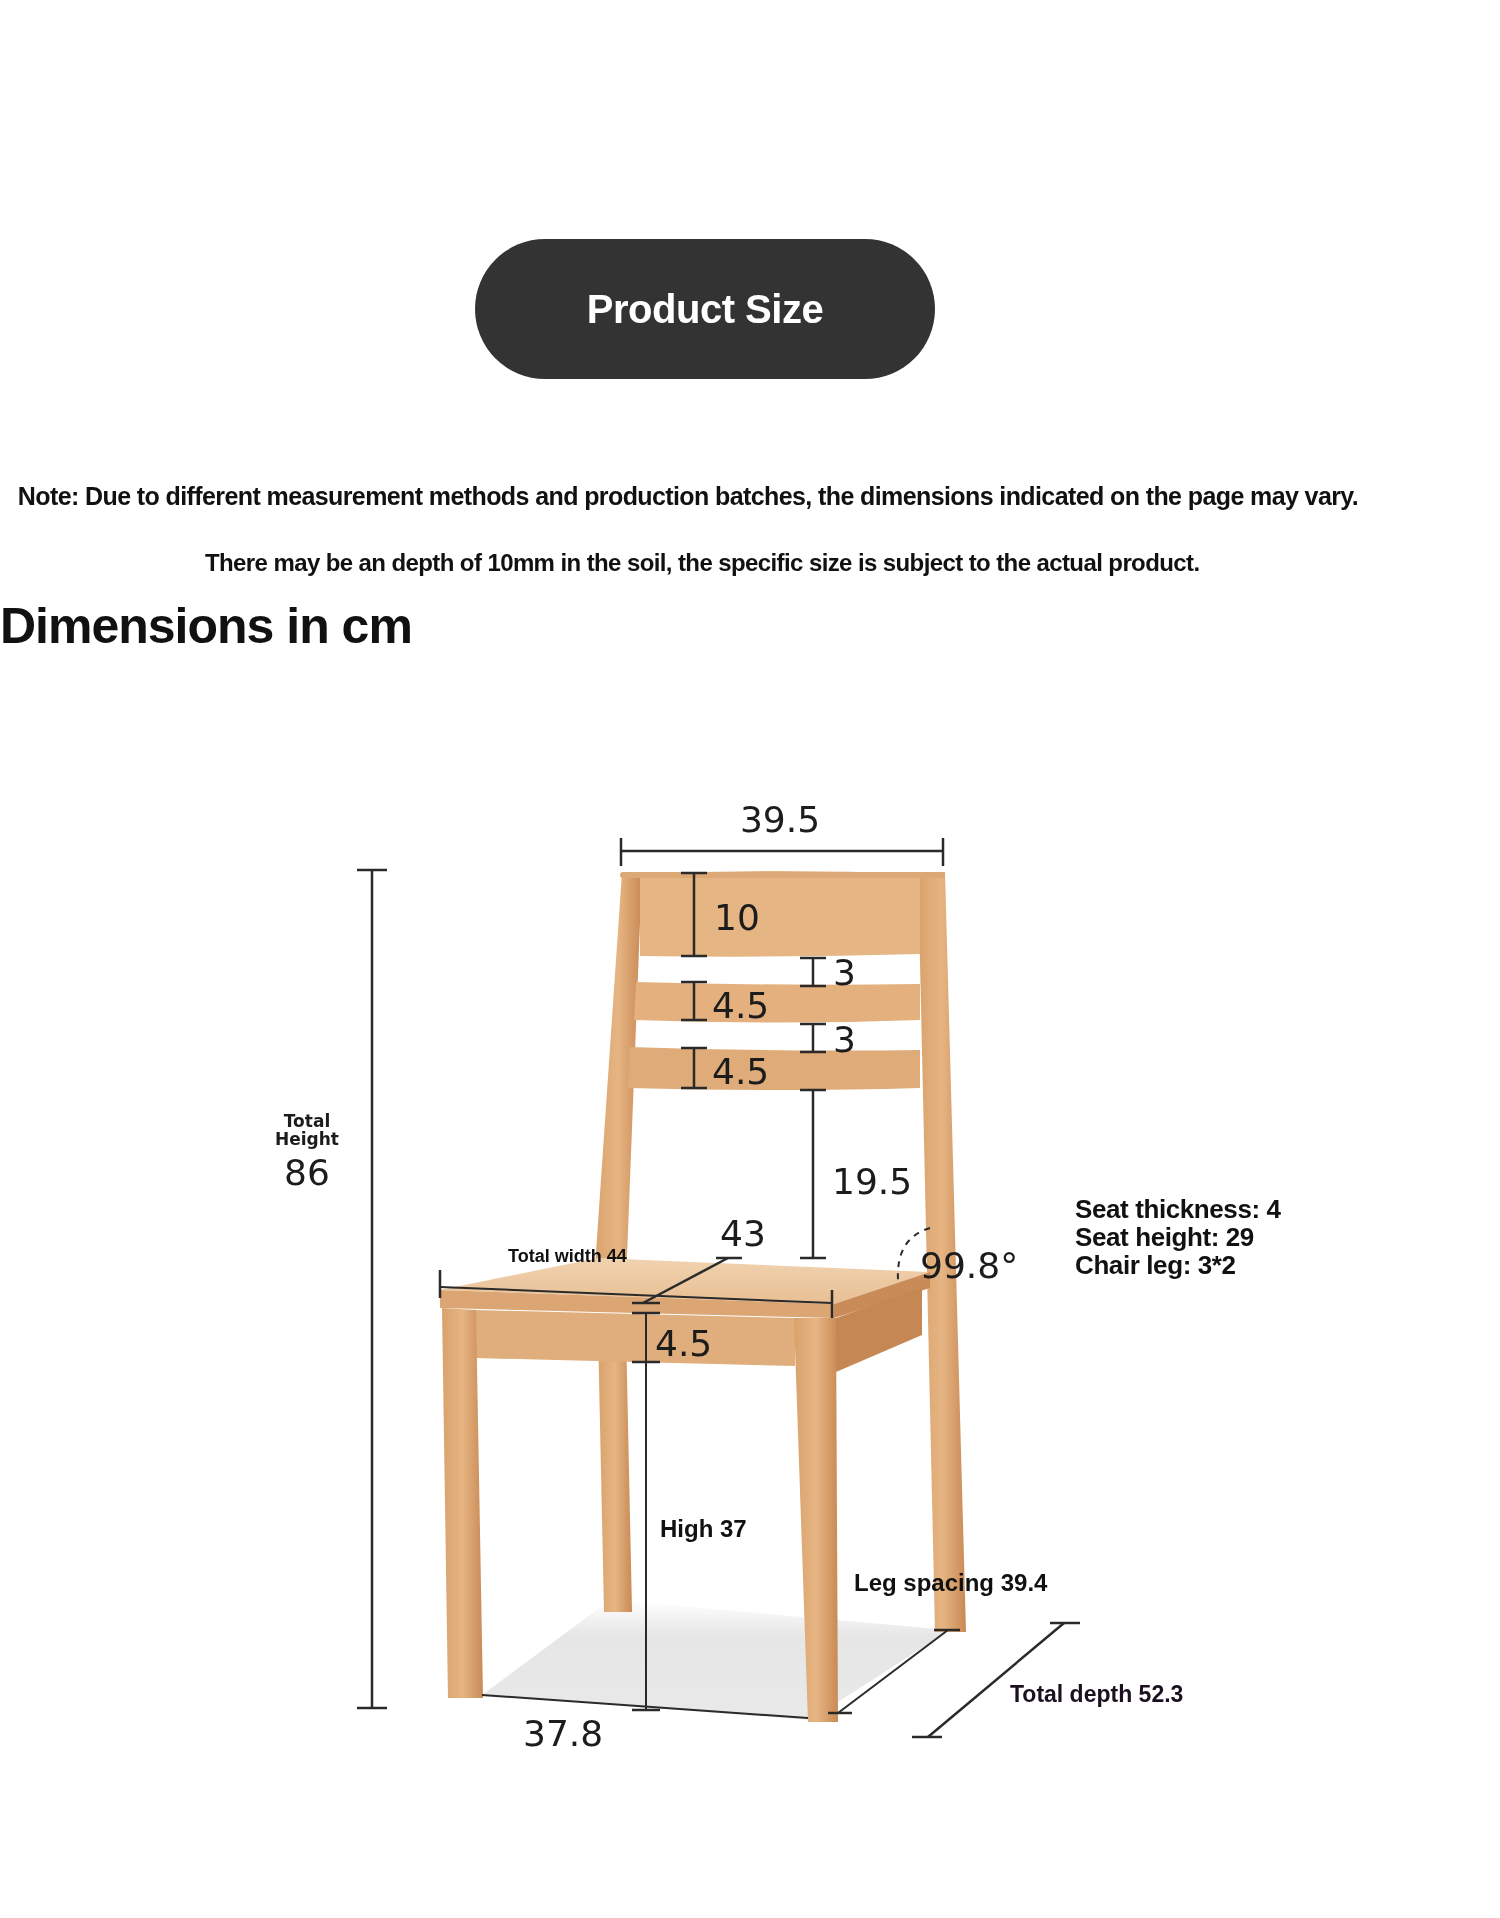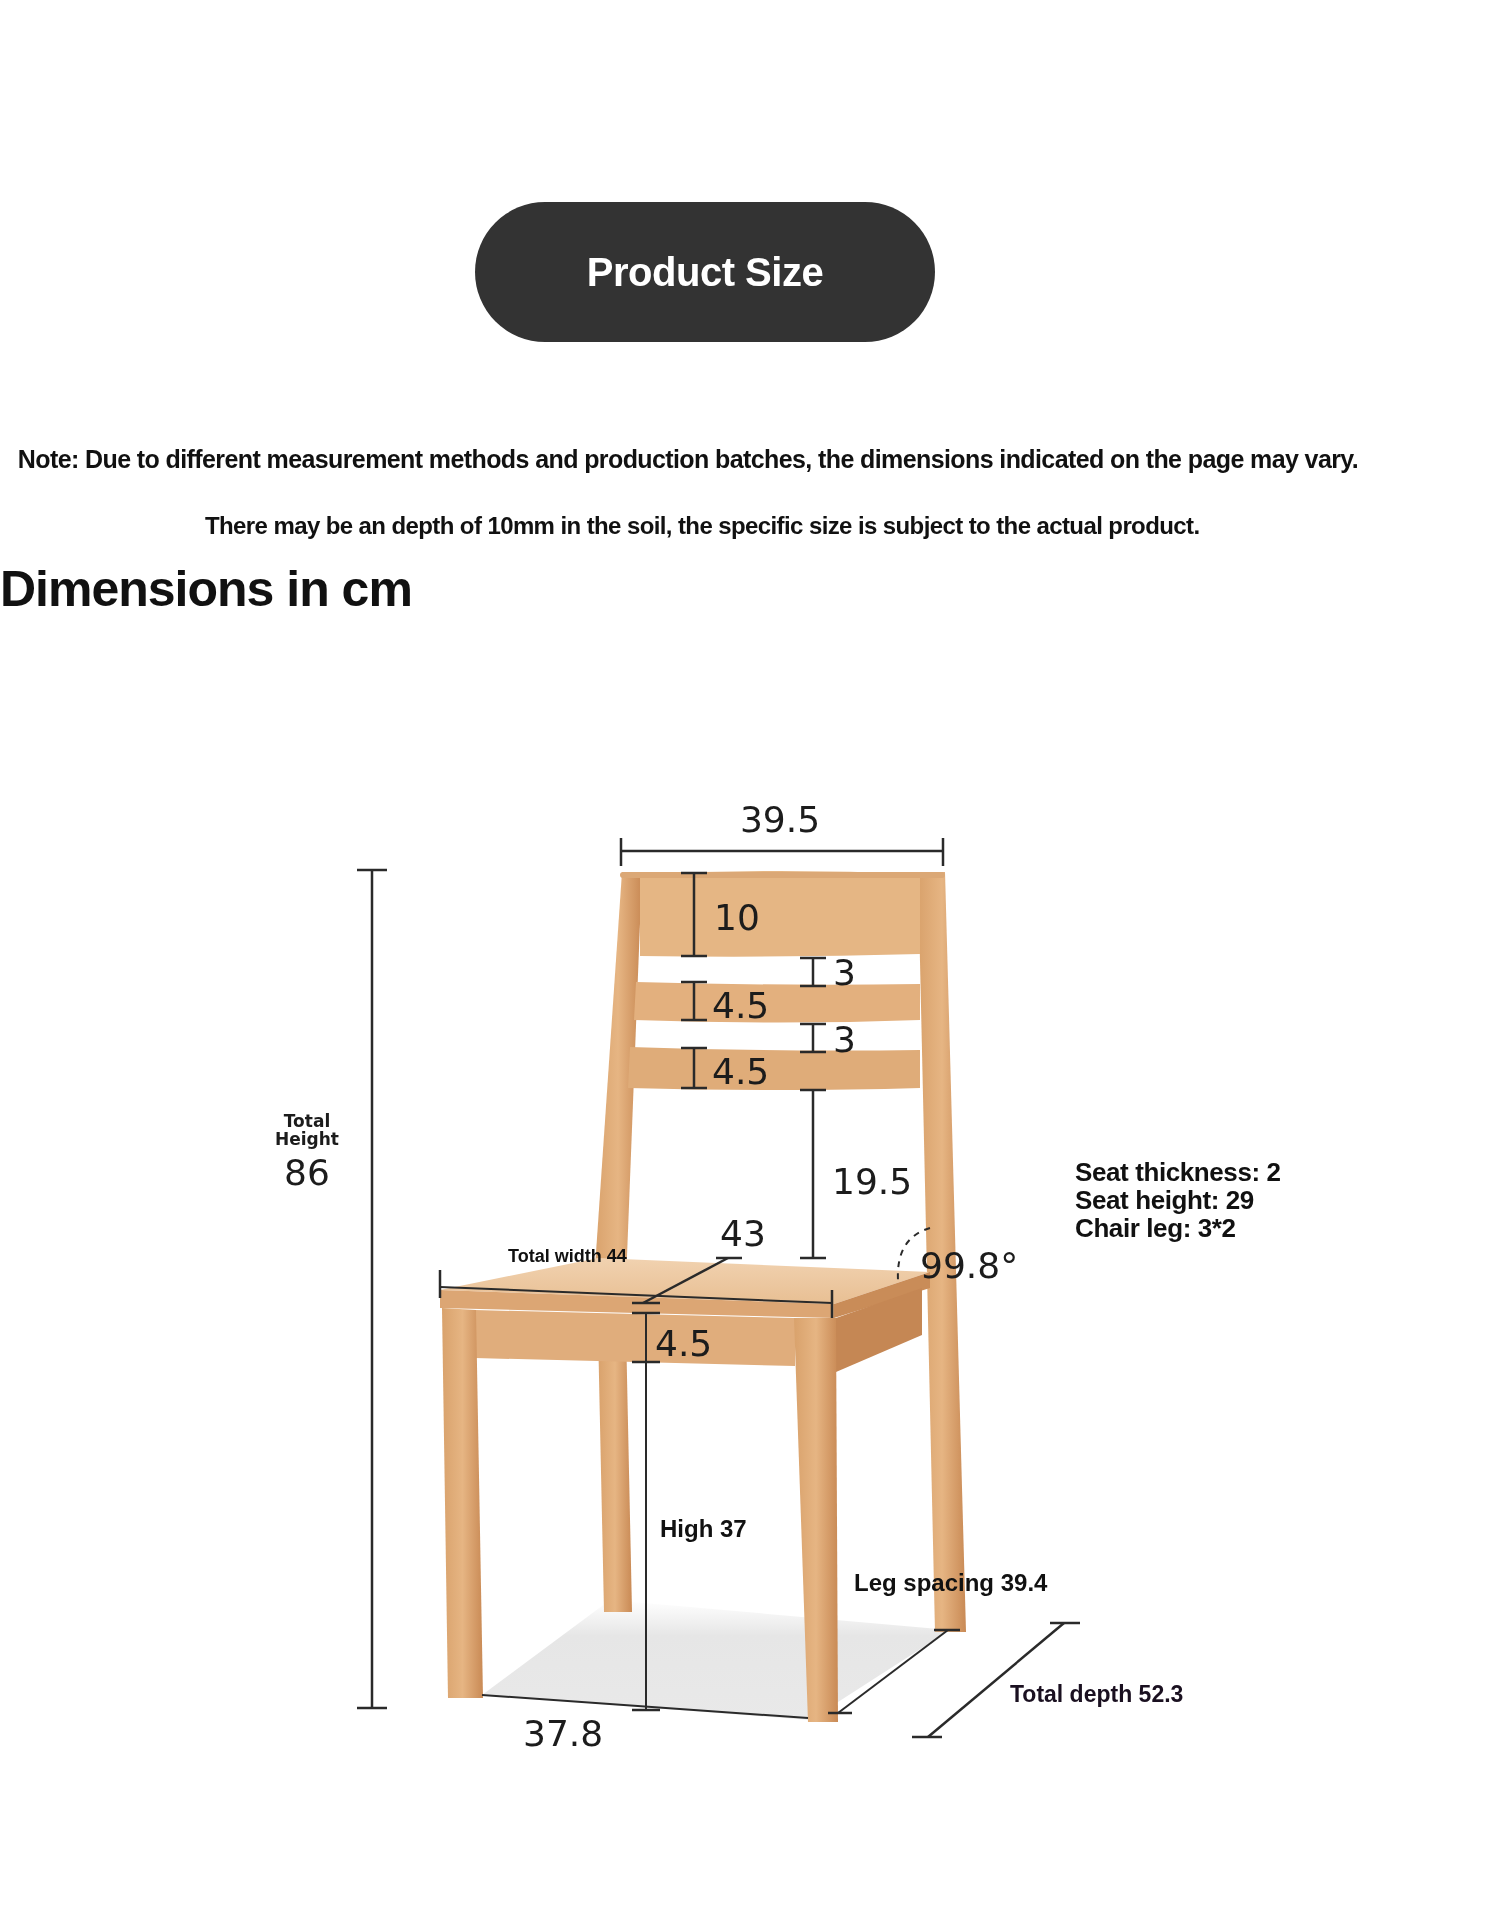--- a/index.html
+++ b/index.html
@@ -1,18 +1,18 @@
 <!DOCTYPE html>
 <html><head>
 <meta charset="utf-8">
 <style>
   html, body { margin: 0; padding: 0; background: #ffffff; }
   body { width: 1500px; height: 1918px; position: relative; overflow: hidden;
          font-family: "Liberation Sans", "DejaVu Sans", sans-serif; color: #111; }
-  .abs { position: absolute; }
+  .abs { position: absolute; margin-top: 37px; }
   .pill { left: 475px; top: 202px; width: 460px; height: 140px; border-radius: 70px;
           background: #333333; display: flex; align-items: center; justify-content: center; }
   .pill span { color: #ffffff; font-size: 40px; font-weight: bold; letter-spacing: -0.5px; }
   .note1 { left: 0; width: 1376px; top: 445px; text-align: center; font-size: 25px; font-weight: bold; letter-spacing: -0.6px; }
   .note2 { left: 205px; top: 512px; font-size: 24px; font-weight: bold; letter-spacing: -0.6px; }
   .title { left: 0; width: 1430px; top: 560px; text-align: left; font-size: 50px; font-weight: bold; letter-spacing: -1px; }
   svg.diagram { position: absolute; left: 0; top: 0; }
   .lbl { font-family: "DejaVu Sans", sans-serif; fill: #1c1c1c; }
   .lblb { font-family: "Liberation Sans", sans-serif; font-weight: bold; fill: #111; }
   .specs { left: 1075px; top: 1158px; font-size: 26px; font-weight: bold; line-height: 28px; letter-spacing: -0.4px; }
@@ -144,16 +144,16 @@
   <text class="lblb" x="508" y="1262" font-size="18">Total width 44</text>
   <text class="lbl" x="655" y="1356" font-size="36">4.5</text>
   <text class="lbl" x="920" y="1278" font-size="36">99.8°</text>
   <text class="lblb" x="660" y="1537" font-size="24">High 37</text>
   <text class="lblb" x="854" y="1591" font-size="24">Leg spacing 39.4</text>
   <text class="lbl" x="523" y="1746" font-size="36">37.8</text>
   <text class="lblb" x="1010" y="1702" font-size="23" fill="#1a1020" style="fill:#1a1020">Total depth 52.3</text>
 </svg>
 
 <div class="abs specs">
-  <div>Seat thickness: 2</div>
+  <div>Seat thickness: 4</div>
   <div>Seat height: 29</div>
   <div>Chair leg: 3*2</div>
 </div>
 
 </body></html>

